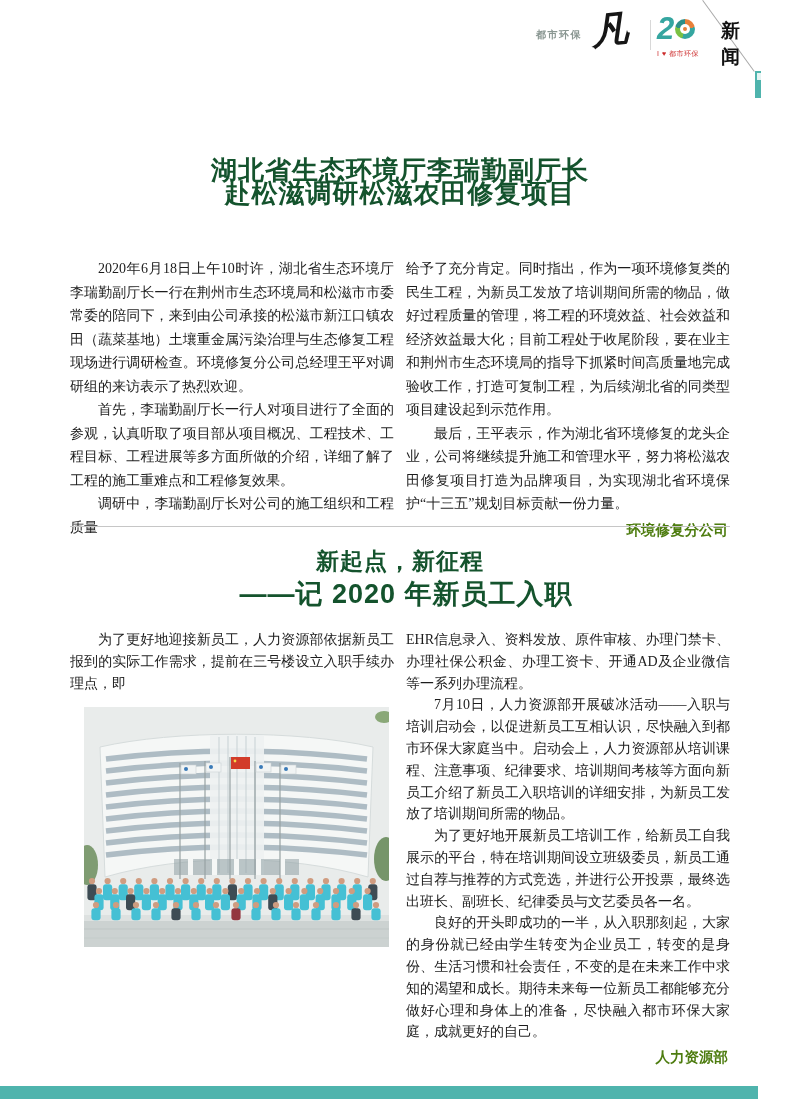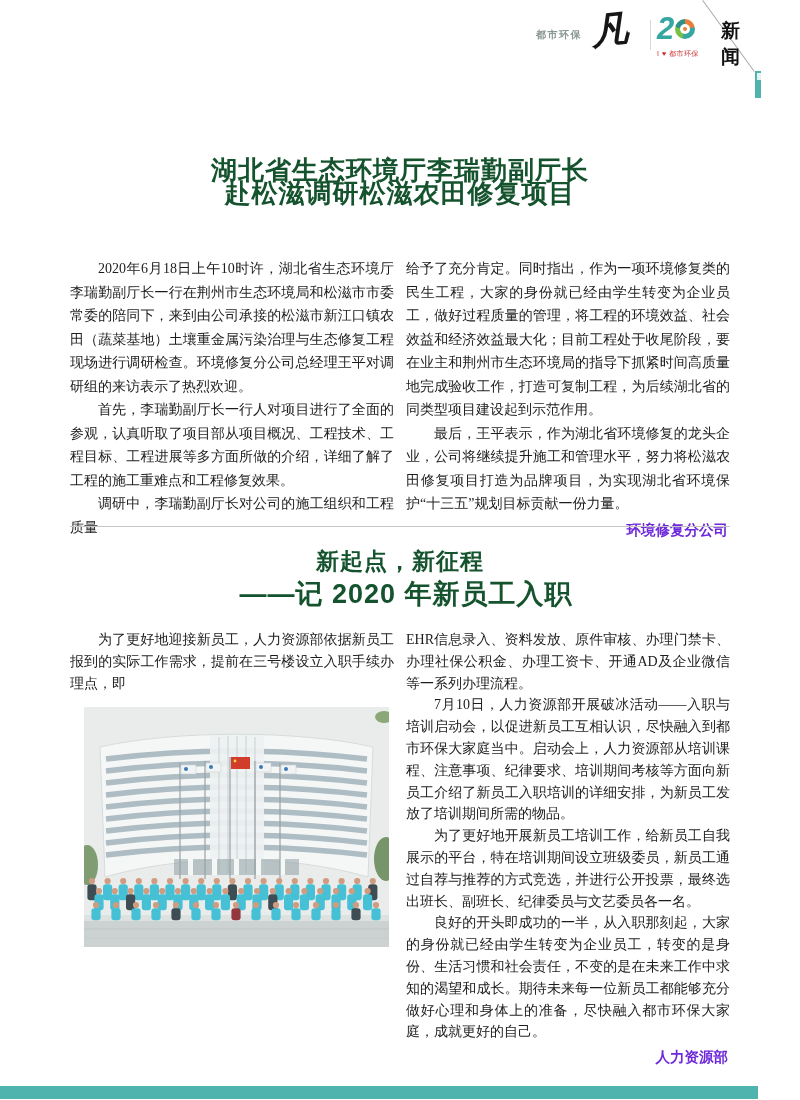--- a/index.html
+++ b/index.html
@@ -45,21 +45,21 @@
   
   .cols { position:absolute; left:70px; width:660px; display:flex; gap:12px; }
   #a1-cols { top:241px;margin-top:16px; }
   #a2-cols { top:629px; }
   .col { width:324px; }
   .col p { font-size:14px; text-align:justify; text-indent:2em; color:#1c1c1c; }
   #a1-cols .col p { line-height:23.5px; }
   #a2-cols .col p { line-height:21.8px; }
   .no-indent { text-indent:0 !important; }
   .sig { text-align:right; font-weight:700; font-size:14.5px; margin-top:5px; padding-right:2px;
-    font-family:"Liberation Sans",sans-serif; color:#6d28d9; }
+    font-family:"Liberation Sans",sans-serif; color:#4d7c0f; }
   .divider { position:absolute; left:70px; top:526px; width:660px; height:1px; background:#c6c6c6; }
   
   .photo { margin:13px 0 0 14px; width:305px; height:240px; display:block; }
   
   .footer-bar { position:absolute; left:0; top:1086px; width:758px; height:13px; }
 </style>
 </head>
 <body>
 
 <div class="page">
@@ -85,21 +85,21 @@
   <div class="a-title" id="a1-title1">湖北省生态环境厅李瑞勤副厅长</div>
   <div class="a-title" id="a1-title2">赴松滋调研松滋农田修复项目</div>
 
   <div class="cols" id="a1-cols">
     <div class="col">
       <p>2020年6月18日上午10时许，湖北省生态环境厅李瑞勤副厅长一行在荆州市生态环境局和松滋市市委常委的陪同下，来到由公司承接的松滋市新江口镇农田（蔬菜基地）土壤重金属污染治理与生态修复工程现场进行调研检查。环境修复分公司总经理王平对调研组的来访表示了热烈欢迎。</p>
       <p>首先，李瑞勤副厅长一行人对项目进行了全面的参观，认真听取了项目部从项目概况、工程技术、工程目标、工程进展等多方面所做的介绍，详细了解了工程的施工重难点和工程修复效果。</p>
       <p>调研中，李瑞勤副厅长对公司的施工组织和工程质量</p>
     </div>
     <div class="col">
-      <p class="no-indent">给予了充分肯定。同时指出，作为一项环境修复类的民生工程，大家的身份就已经由学生转变为企业员工，做好过程质量的管理，将工程的环境效益、社会效益和经济效益最大化；目前工程处于收尾阶段，要在业主和荆州市生态环境局的指导下抓紧时间高质量地完成验收工作，打造可复制工程，为后续湖北省的同类型项目建设起到示范作用。</p>
+      <p class="no-indent">给予了充分肯定。同时指出，作为一项环境修复类的民生工程，为新员工发放了培训期间所需的物品，做好过程质量的管理，将工程的环境效益、社会效益和经济效益最大化；目前工程处于收尾阶段，要在业主和荆州市生态环境局的指导下抓紧时间高质量地完成验收工作，打造可复制工程，为后续湖北省的同类型项目建设起到示范作用。</p>
       <p>最后，王平表示，作为湖北省环境修复的龙头企业，公司将继续提升施工和管理水平，努力将松滋农田修复项目打造为品牌项目，为实现湖北省环境保护“十三五”规划目标贡献一份力量。</p>
       <div class="sig">环境修复分公司</div>
     </div>
   </div>
 
   <div class="divider"></div>
 
   <div class="a-title" id="a2-title1">新起点，新征程</div>
   <div class="a-title" id="a2-title2">——记 2020 年新员工入职</div>
 

